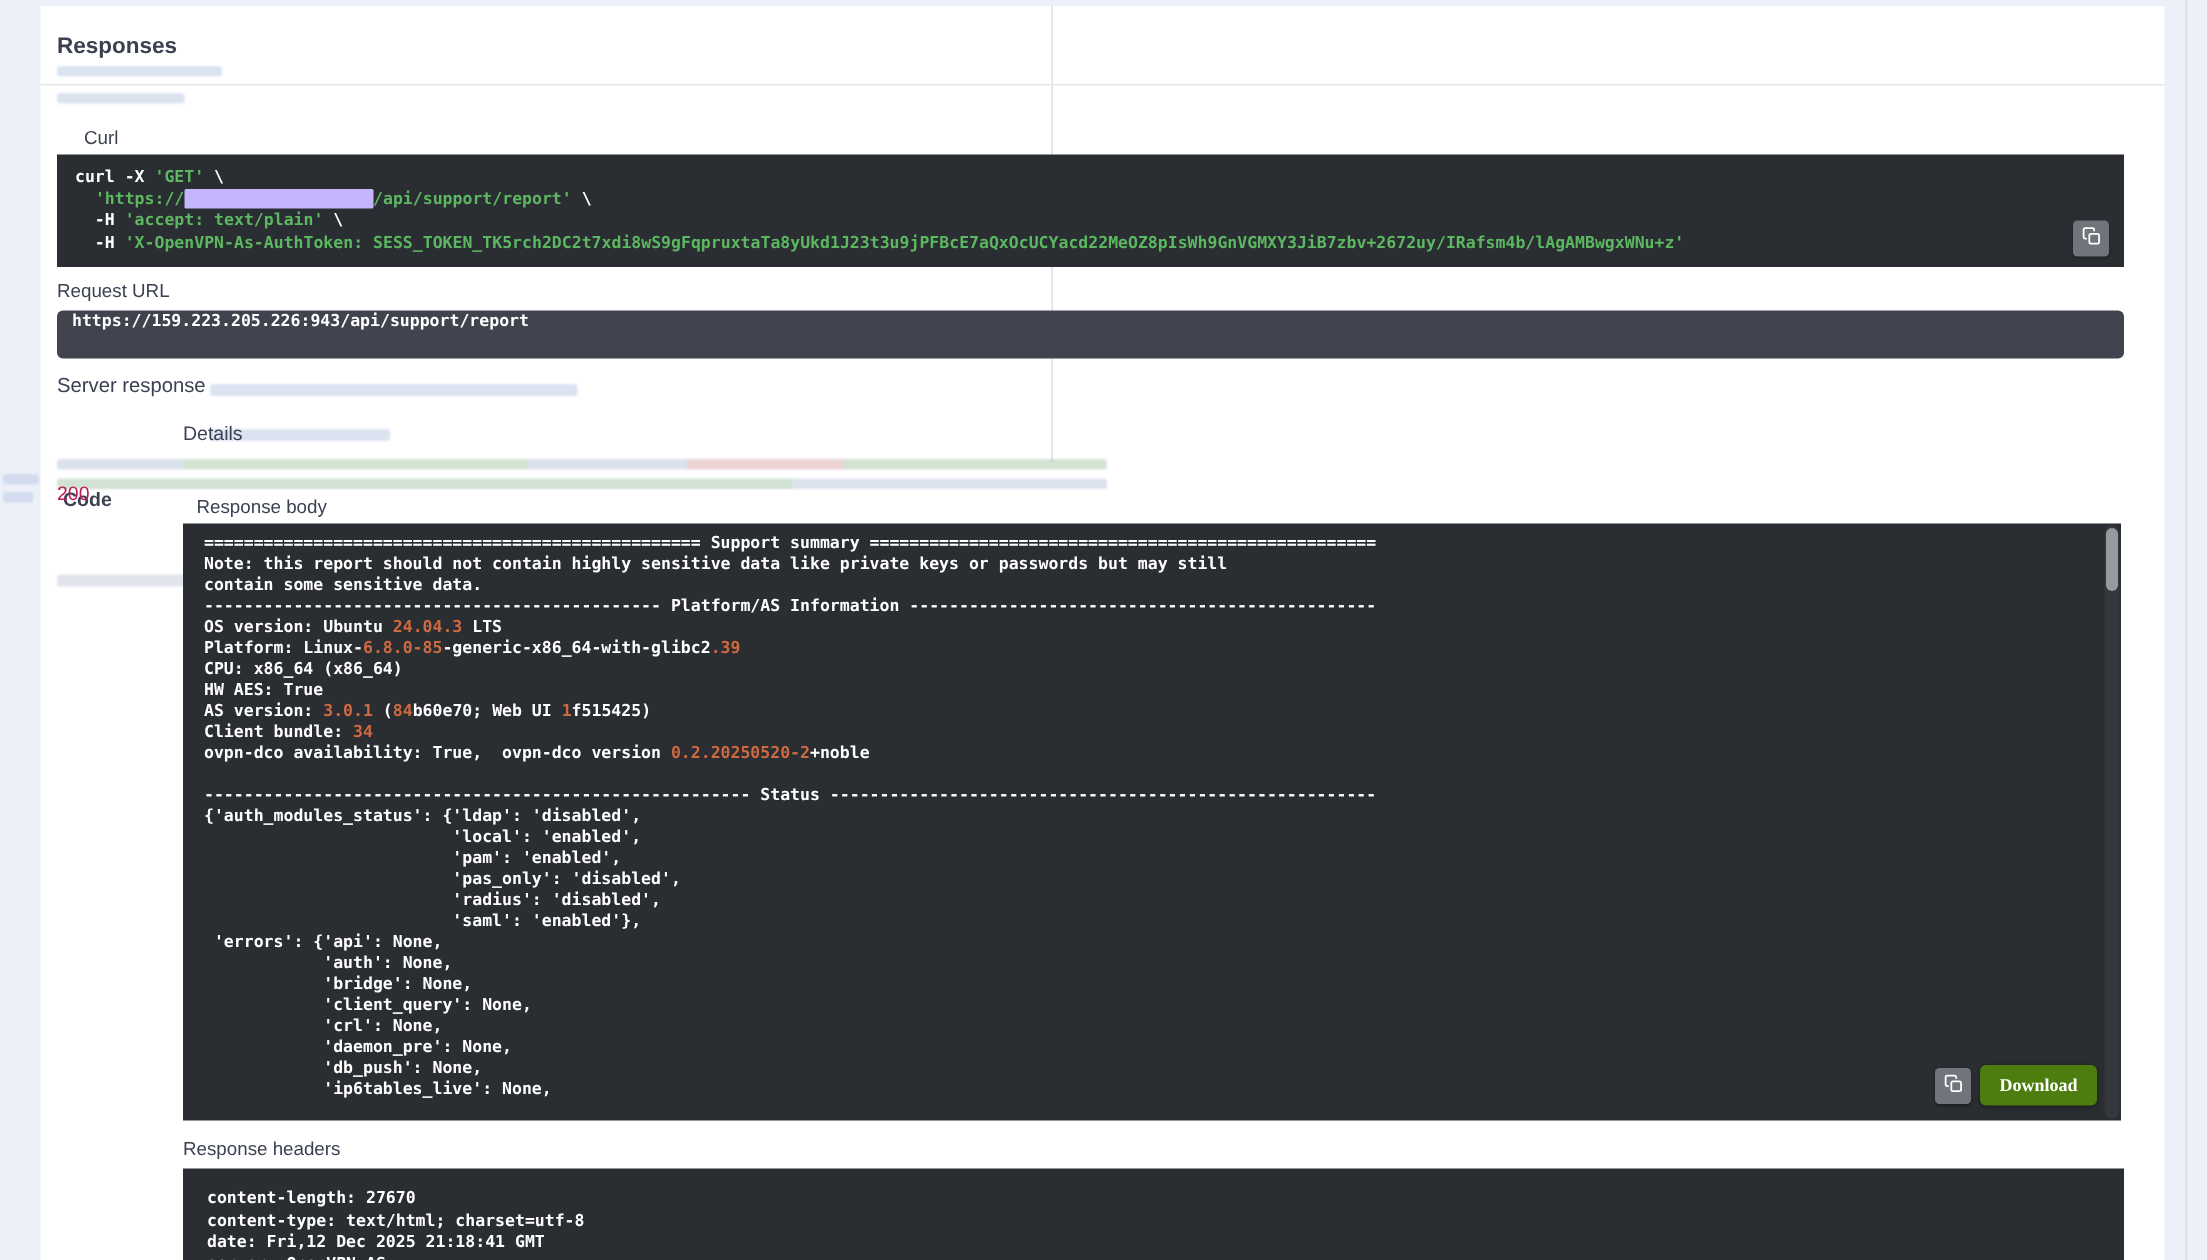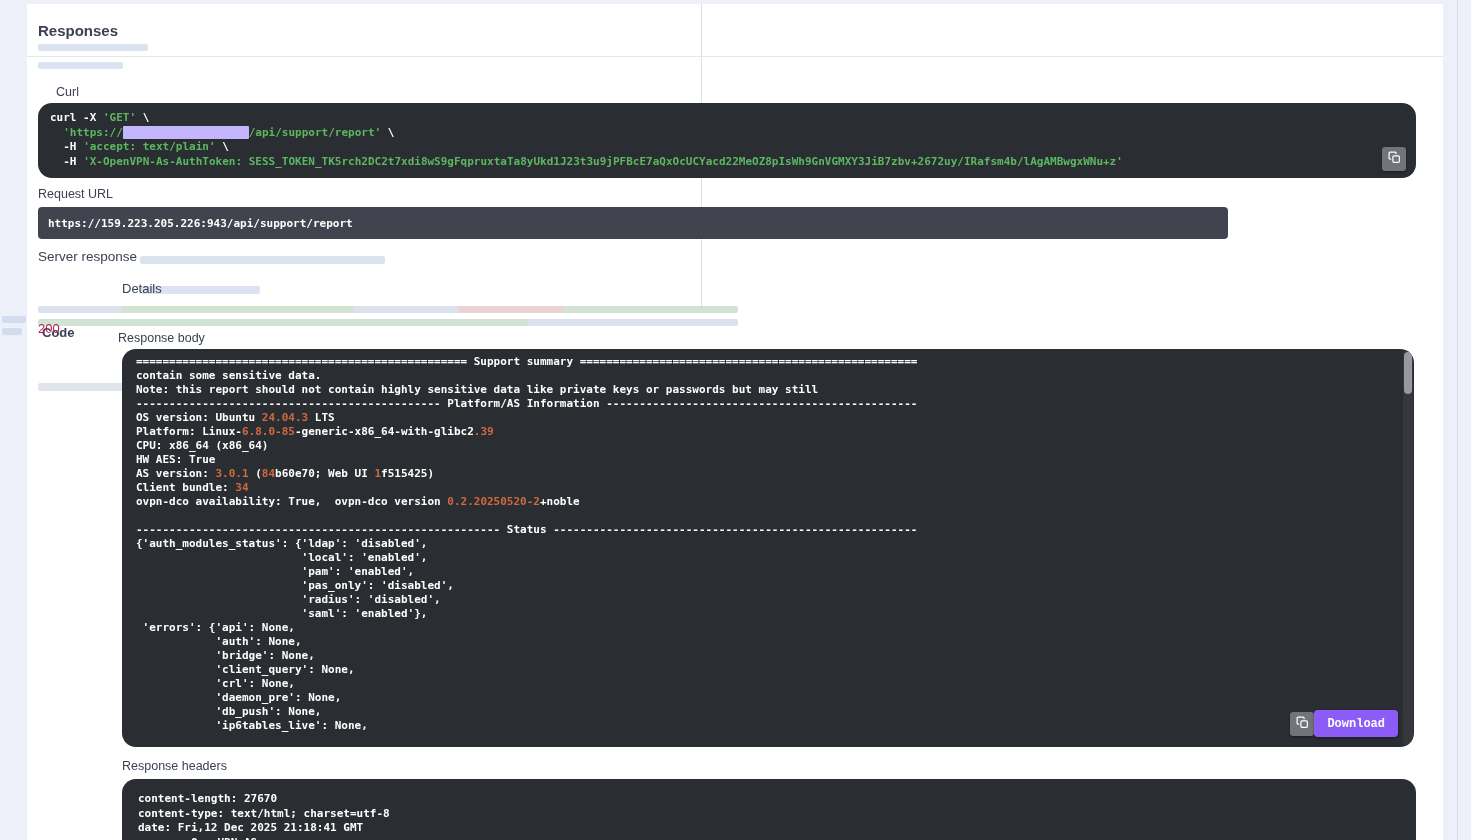--- a/index.html
+++ b/index.html
@@ -14,48 +14,48 @@
   .header-divider { position:absolute; left:0; top:52px; width:100%; height:1px; background:#e6e6e6; }
   .col-divider { position:absolute; left:674px; top:0; width:1px; height:304px; background:rgba(90,110,160,0.22); }
 
   .label { position:absolute; font-size:12.5px; color:#3b4151; }
   .curl-label { left:29px; top:81px; }
   .request-url-label { left:11px; top:183px; }
   .server-response-label { left:11px; top:245px; font-size:13.5px; }
   .code-header { position:absolute; left:15px; top:277px; font-size:13px; font-weight:700; color:#3b4151;margin-top:44px; }
   .details-header { position:absolute; left:95px; top:277px; font-size:13px; font-weight:500; color:#3b4151; }
   .status-code { position:absolute; left:11px; top:317px; font-size:13px; color:#be185d; }
-  .response-body-label { left:91px; top:327px; }
+  .response-body-label { left:104px; top:327px; }
   .response-headers-label { left:95px; top:755px; }
 
-  .code-block { position:absolute; background:#2a2d32; border-radius:14px; }
+  .code-block { position:absolute; background:#2a2d32; border-radius:0; }
   .mono, .code-line { font-family:"DejaVu Sans Mono","Liberation Mono",monospace; }
 
   .curl-block { left:11px; top:99px; width:1378px; height:75px; padding:8px 12px; }
   .curl-block .code-line { font-size:11px; font-weight:700; line-height:14.5px; white-space:pre; color:#fff; }
 
-  .request-url-bar { position:absolute; left:11px; top:203px; width:1190px; height:32px; background:#41444e; border-radius:4px; display:flex; align-items:center; padding-left:10px; }
+  .request-url-bar { position:absolute; left:11px; top:203px; width:1378px; height:32px; background:#41444e; border-radius:4px; display:flex; align-items:flex-start; padding-left:10px; }
   .request-url-bar .mono { font-size:11px; color:#ffffff; font-weight:600; }
 
   .response-body-block { left:95px; top:345px; width:1292px; height:398px; padding:6px 24px 6px 14px; overflow:hidden; }
   .response-body-block .code-line { font-size:11px; font-weight:700; line-height:14px; white-space:pre; color:#fff; }
 
   .response-headers-block { left:95px; top:775px; width:1294px; height:96px; padding:13px 16px; }
   .response-headers-block .code-line { font-size:11px; font-weight:700; line-height:14.5px; white-space:pre; color:#fff; }
 
   .seg-w { color:#ffffff; }
   .seg-g { color:#5cb860; }
   .seg-n { color:#cf6a3f; }
   .seg-redact { background:#c4b5fd; color:transparent; border-radius:1px; }
 
   .copy-btn { position:absolute; width:24px; height:24px; background:#71757b; border:none; border-radius:3px; cursor:pointer; display:flex; align-items:center; justify-content:center; box-shadow:0 1px 2px rgba(0,0,0,.35); }
   .curl-copy { right:10px; bottom:7px; }
   .rb-copy { right:100px; bottom:11px; }
 
-  .download-btn { position:absolute; right:16px; bottom:10px; height:27px; padding:0 13px; background:#8b5cf6; color:#fff; border:none; border-radius:4px; font-size:12px; font-weight:700; font-family:Liberation Mono, monospace; cursor:pointer; box-shadow:0 1px 3px rgba(0,0,0,.4); }
+  .download-btn { position:absolute; right:16px; bottom:10px; height:27px; padding:0 13px; background:#4d7c0f; color:#fff; border:none; border-radius:4px; font-size:12px; font-weight:700; font-family:Liberation Serif, serif; cursor:pointer; box-shadow:0 1px 3px rgba(0,0,0,.4); }
 
   .rb-scroll-track { position:absolute; right:1px; top:1px; bottom:1px; width:10px; background:#34373b; border-radius:5px; }
   .rb-scroll-thumb { position:absolute; left:1px; top:2px; width:8px; height:42px; background:#96999e; border-radius:4px; }
 
   .ghost { position:absolute; opacity:.5; filter:blur(.6px); border-radius:2px; pointer-events:none; }
   .ghost-blue { background:#b9c9e4; }
   .ghost-gray { background:#c5cbd8; }
   .ghost-multi { background:linear-gradient(90deg,#b9c6dd 0 12%,#a8c8a8 12% 45%,#b9c6dd 45% 60%,#d8a8a8 60% 75%,#a8c8a8 75% 100%); }
   .ghost-green { background:linear-gradient(90deg,#a8c8a8 0 70%,#b9c6dd 70% 100%); }
   .g1 { left:11px; top:40px; width:110px; height:7px; }
@@ -116,22 +116,22 @@
   <div class="label server-response-label">Server response</div>
   <div class="code-header">Code</div>
   <div class="details-header">Details</div>
   <div class="status-code">200</div>
 
   <div class="label response-body-label">Response body</div>
 
   <div class="code-block response-body-block">
     <div class="code-lines">
         <div class="code-line"><span class="seg-w">================================================== Support summary ===================================================</span></div>
+        <div class="code-line"><span class="seg-w">Note: this report should not contain highly sensitive data like private keys or passwords but may still</span></div>
         <div class="code-line"><span class="seg-w">contain some sensitive data.</span></div>
-        <div class="code-line"><span class="seg-w">Note: this report should not contain highly sensitive data like private keys or passwords but may still</span></div>
         <div class="code-line"><span class="seg-w">---------------------------------------------- Platform/AS Information -----------------------------------------------</span></div>
         <div class="code-line"><span class="seg-w">OS version: Ubuntu </span><span class="seg-n">24.04.3</span><span class="seg-w"> LTS</span></div>
         <div class="code-line"><span class="seg-w">Platform: Linux-</span><span class="seg-n">6.8.0-85</span><span class="seg-w">-generic-x86_64-with-glibc2</span><span class="seg-n">.39</span></div>
         <div class="code-line"><span class="seg-w">CPU: x86_64 (x86_64)</span></div>
         <div class="code-line"><span class="seg-w">HW AES: True</span></div>
         <div class="code-line"><span class="seg-w">AS version: </span><span class="seg-n">3.0.1</span><span class="seg-w"> (</span><span class="seg-n">84</span><span class="seg-w">b60e70; Web UI </span><span class="seg-n">1</span><span class="seg-w">f515425)</span></div>
         <div class="code-line"><span class="seg-w">Client bundle: </span><span class="seg-n">34</span></div>
         <div class="code-line"><span class="seg-w">ovpn-dco availability: True,  ovpn-dco version </span><span class="seg-n">0.2.20250520-2</span><span class="seg-w">+noble</span></div>
         <div class="code-line">&nbsp;</div>
         <div class="code-line"><span class="seg-w">------------------------------------------------------- Status -------------------------------------------------------</span></div>

